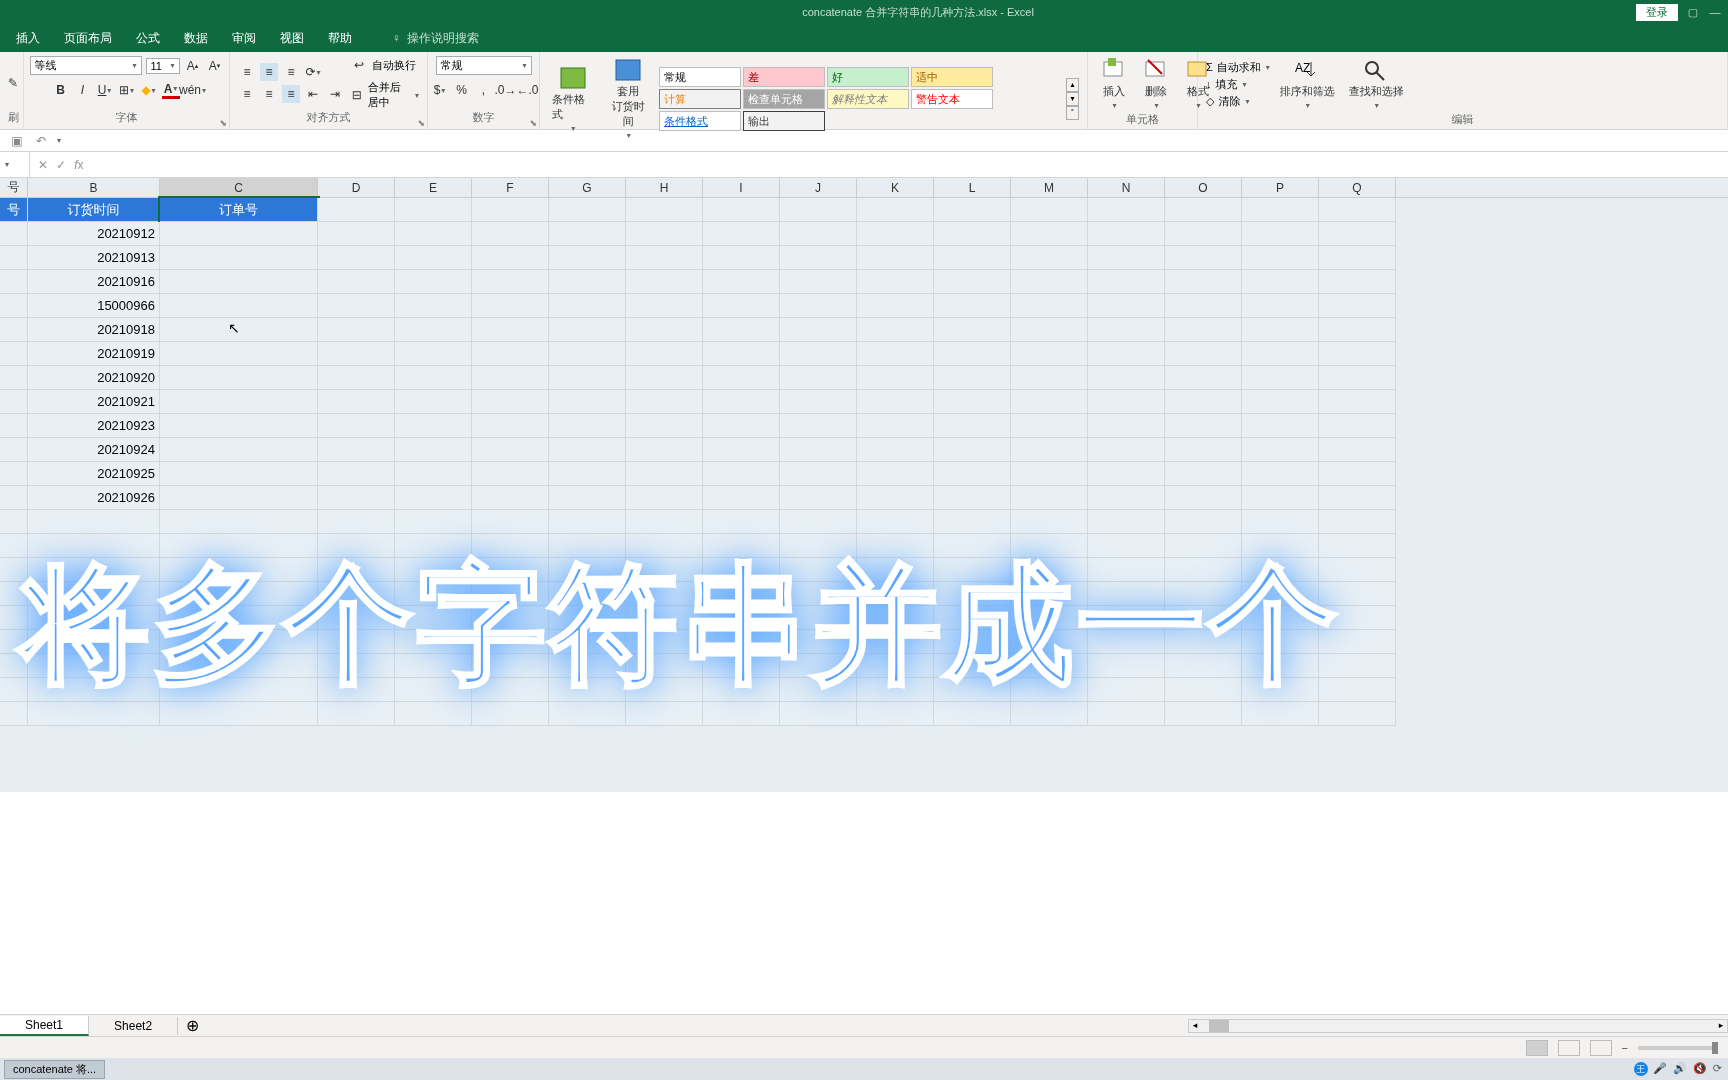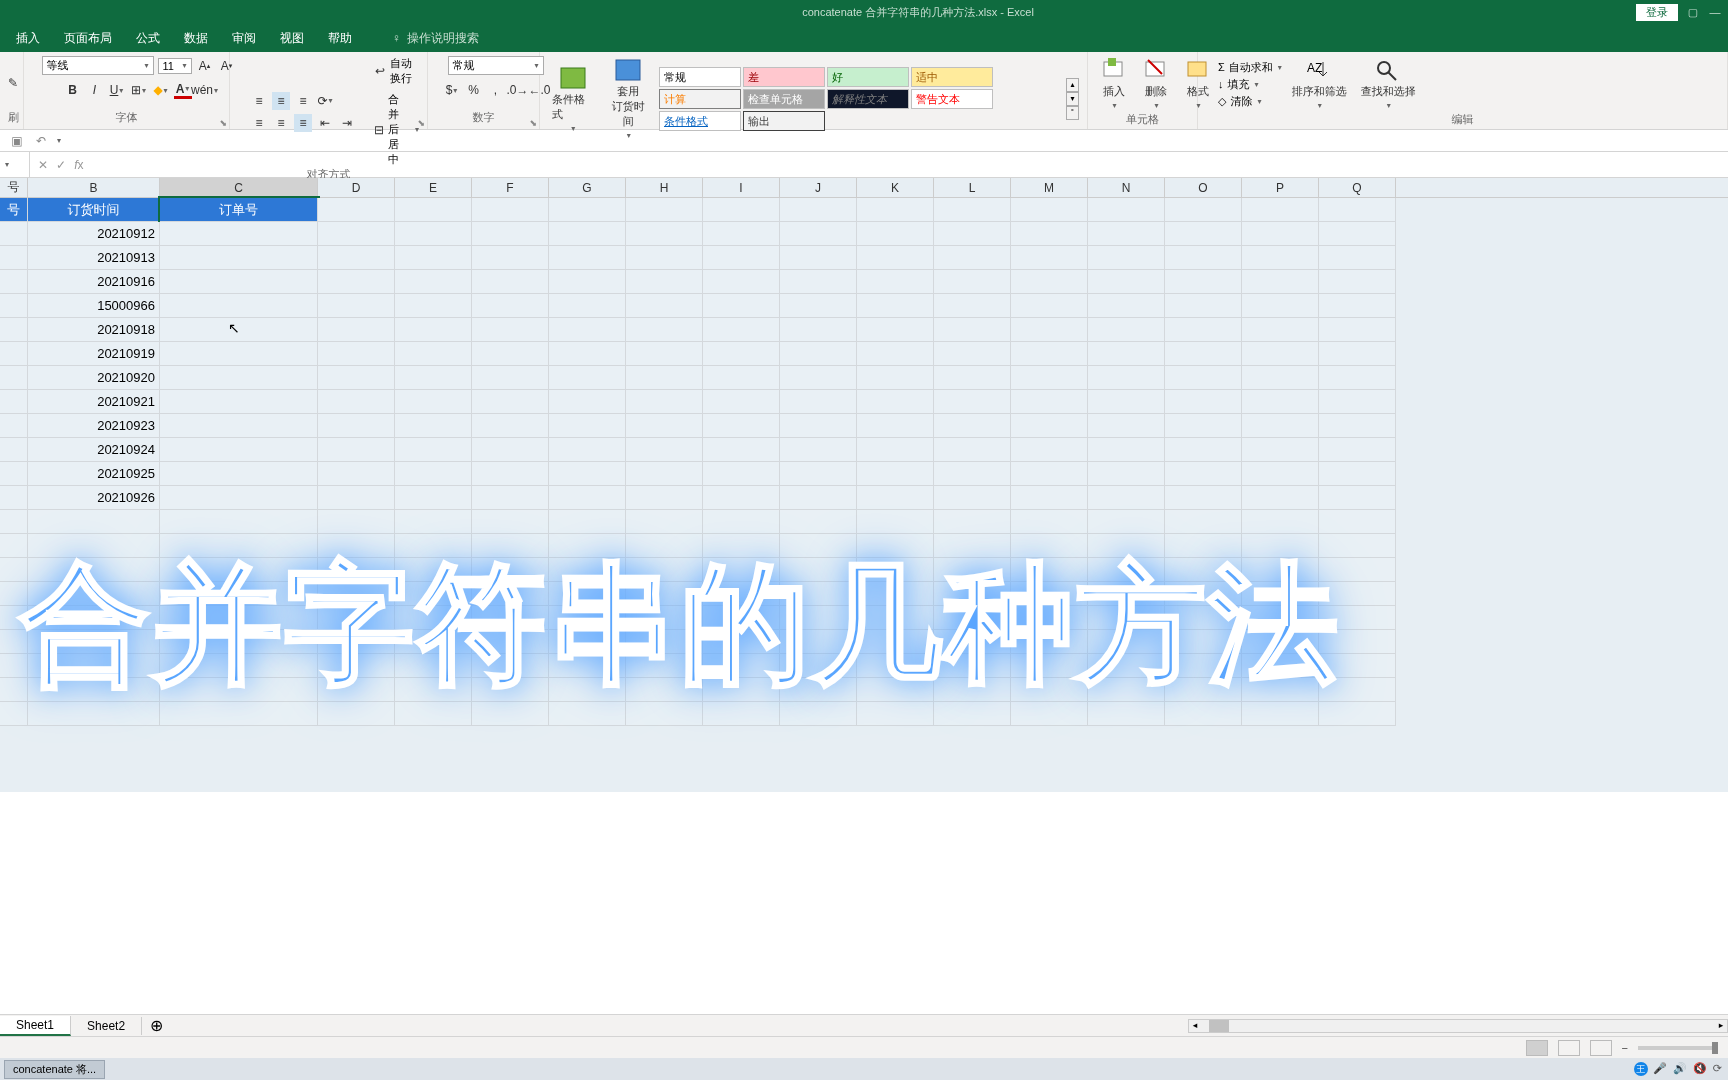--- a/index.html
+++ b/index.html
@@ -15,38 +15,38 @@
 
 .menubar { height: 28px; background: #0f6b3f; display: flex; align-items: center; color: #fff; font-size: 12px; padding-left: 16px; gap: 24px; }
 .menubar span { cursor: default; }
 .search-hint { display: flex; align-items: center; gap: 6px; color: #c9dfd2; margin-left: 16px; }
 
 
 .ribbon { height: 78px; background: #f3f2f1; border-bottom: 1px solid #d4d4d4; display: flex; }
 .ribbon-group { border-right: 1px solid #e1dfdd; padding: 4px 8px 2px 8px; display: flex; flex-direction: column; justify-content: space-between; position: relative; }
 .ribbon-group-label { text-align: center; font-size: 11px; color: #666; padding-bottom: 2px; }
 .ribbon-body { display: flex; gap: 6px; align-items: center; flex: 1; }
-.col { display: flex; flex-direction: column; gap: 4px; margin-left: 12px; }
+.col { display: flex; flex-direction: column; gap: 4px; }
 .row { display: flex; gap: 4px; align-items: center; }
 .btn-icon { width: 18px; height: 18px; display: inline-flex; align-items: center; justify-content: center; font-size: 12px; color: #333; }
 .dd { font-size: 8px; color: #666; margin-left: 1px; }
 .combo { border: 1px solid #ababab; background: #fff; font-size: 11px; padding: 1px 4px; display: flex; align-items: center; justify-content: space-between; }
 .big-btn { display: flex; flex-direction: column; align-items: center; justify-content: center; font-size: 11px; color: #333; padding: 2px 4px; gap: 2px; }
 .big-icon { width: 28px; height: 24px; }
 
 
 .style-gallery { display: flex; flex-wrap: wrap; gap: 2px; width: 425px; }
 .style-cell { width: 82px; height: 20px; border: 1px solid #bfbfbf; font-size: 11px; padding: 1px 4px; display: flex; align-items: center; }
 .style-normal { background: #fff; color: #000; }
 .style-bad { background: #ffc7ce; color: #9c0006; }
 .style-good { background: #c6efce; color: #006100; }
 .style-neutral { background: #ffeb9c; color: #9c5700; }
 .style-calc { background: #f2f2f2; color: #fa7d00; border-color: #7f7f7f; }
 .style-check { background: #a5a5a5; color: #fff; }
-.style-explain { background: #0f172a; color: #7f7f7f; font-style: italic; }
+.style-explain { background: #fef9c3; color: #7f7f7f; font-style: italic; }
 .style-warn { background: #fff; color: #ff0000; }
 .style-link { background: #fff; color: #0563c1; text-decoration: underline; }
 .style-output { background: #f2f2f2; color: #3f3f3f; border-color: #3f3f3f; }
 .gallery-spin { display: flex; flex-direction: column; width: 14px; }
 .gallery-spin div { height: 14px; border: 1px solid #ababab; background: #f3f2f1; font-size: 8px; text-align: center; line-height: 12px; }
 
 
 .qat { height: 22px; background: #fff; border-bottom: 1px solid #d4d4d4; display: flex; align-items: center; gap: 6px; padding-left: 8px; }
 
 
@@ -64,21 +64,21 @@
 .grid-row { display: flex; height: 24px; }
 .cell { border-right: 1px solid #d4d8dc; border-bottom: 1px solid #d4d8dc; font-size: 13px; padding: 0 4px; display: flex; align-items: center; justify-content: flex-end; background: #e9f0f5; }
 .cell.hdr { background: #2d78d6; color: #fff; justify-content: center; font-size: 13px; }
 
 
 .overlay-text { position: absolute; left: 20px; top: 360px; font-size: 130px; font-weight: 900; color: #5aa6ff;
   -webkit-text-stroke: 3px #fff; text-shadow: 0 0 30px #5aa6ff, 0 0 50px #7db8ff; letter-spacing: 2px; pointer-events: none; white-space: nowrap; }
 
 
 .sheet-bar { position: absolute; bottom: 44px; left: 0; right: 0; height: 22px; background: #f3f2f1; border-top: 1px solid #d4d4d4; display: flex; align-items: center; }
-.sheet-tab { padding: 2px 16px; font-size: 12px; border-right: 1px solid #ccc; }
+.sheet-tab { padding: 2px 25px; font-size: 12px; border-right: 1px solid #ccc; }
 .sheet-tab.active { background: #fff; border-bottom: 2px solid #217346; }
 .hscroll { margin-left: auto; width: 540px; height: 14px; background: #f0f0f0; border: 1px solid #ccc; display: flex; }
 .hscroll .thumb { width: 20px; background: #c1c1c1; margin-left: 8px; }
 
 
 .status-bar { position: absolute; bottom: 22px; left: 0; right: 0; height: 22px; background: #f3f2f1; border-top: 1px solid #d4d4d4; display: flex; align-items: center; justify-content: flex-end; gap: 10px; padding: 0 10px; font-size: 11px; color: #444; }
 .view-btn { width: 22px; height: 16px; border: 1px solid #bbb; }
 
 
 .taskbar { position: absolute; bottom: 0; left: 0; right: 0; height: 22px; background: #dde3e9; display: flex; align-items: center; }
@@ -769,21 +769,21 @@
         <div class="cell" style="width: 77px;"></div>
         <div class="cell" style="width: 77px;"></div>
         <div class="cell" style="width: 77px;"></div>
         <div class="cell" style="width: 77px;"></div>
         <div class="cell" style="width: 77px;"></div>
         <div class="cell" style="width: 77px;"></div>
         <div class="cell" style="width: 77px;"></div>
         <div class="cell" style="width: 77px;"></div>
       </div>
     </div>
-  <div class="overlay-text">合并字符串的几种方法</div>
+  <div class="overlay-text">将多个字符串并成一个</div>
 
   <div style="position:absolute;left:228px;top:142px;font-size:14px;pointer-events:none">↖</div>
 </div>
 
 <div class="sheet-bar">
   <div class="sheet-tab active">Sheet1</div>
   <div class="sheet-tab">Sheet2</div>
   <div style="padding:0 8px">⊕</div>
   <div class="hscroll">
     <span style="width:12px;text-align:center;font-size:9px">◂</span>

